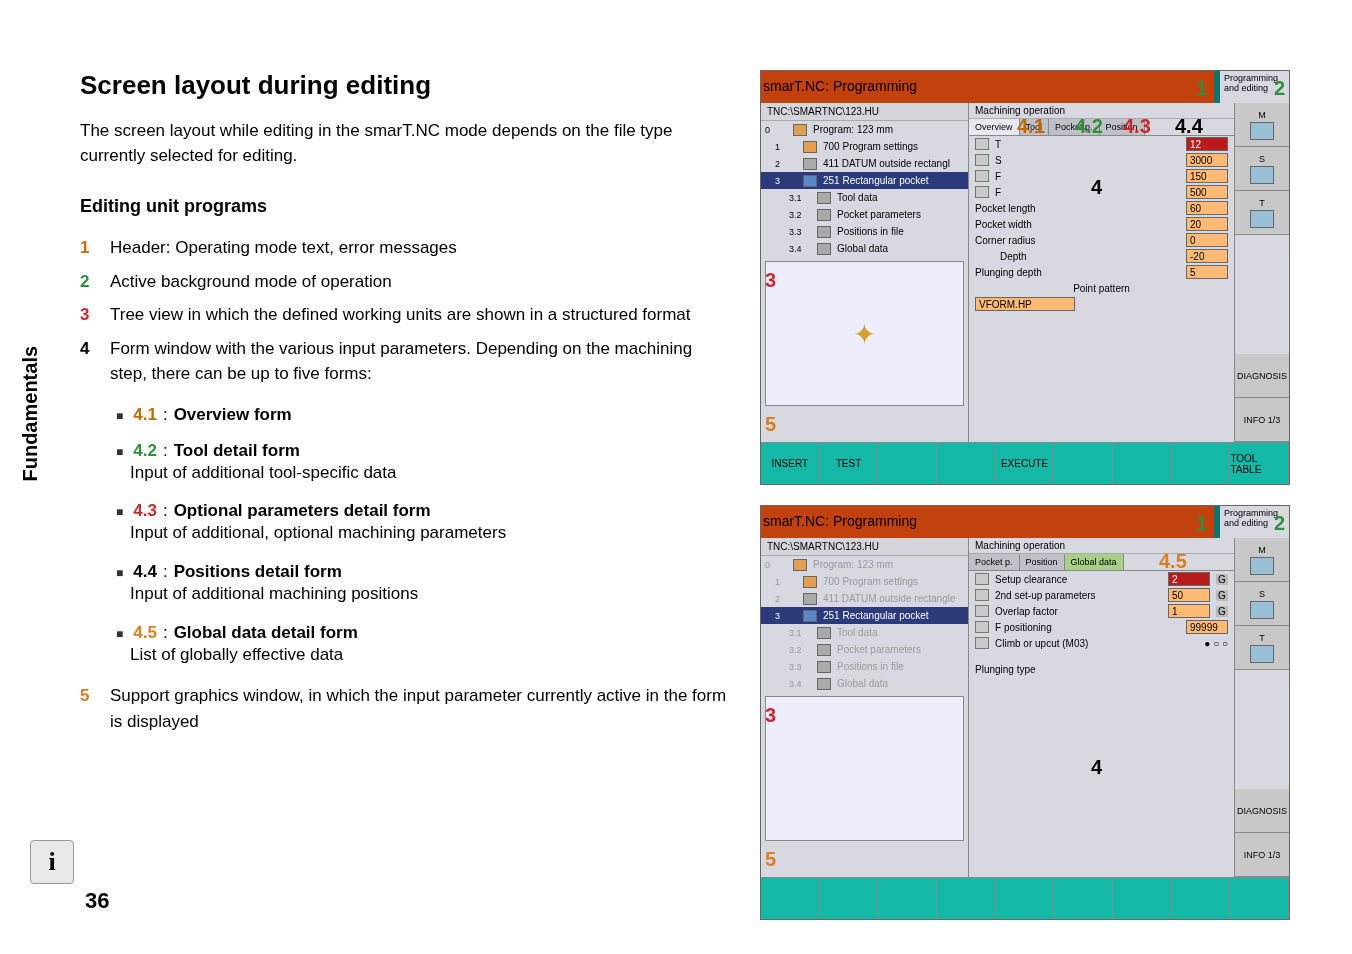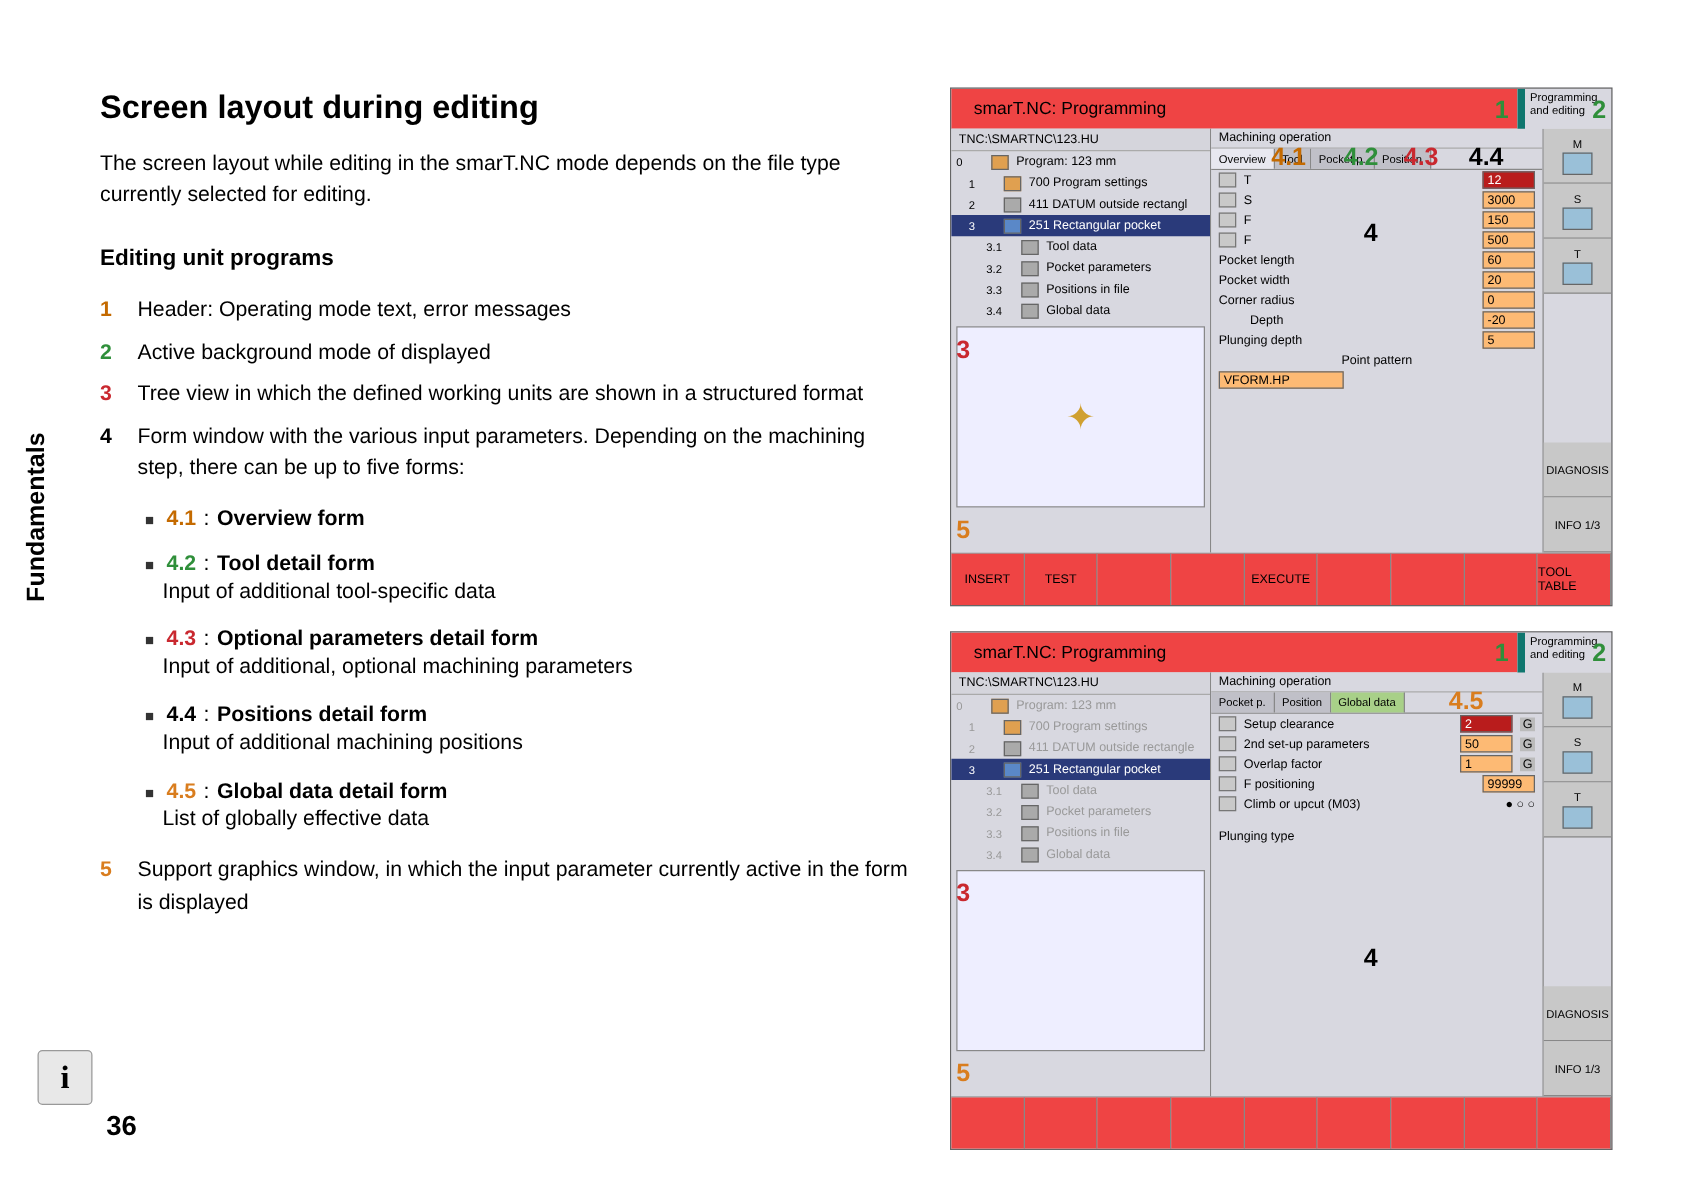--- a/index.html
+++ b/index.html
@@ -23,30 +23,30 @@
 .sub-item{margin-bottom:16px;}
 .sub-head{display:flex;align-items:baseline;gap:6px;font-size:17px;}
 .marker{font-size:12px;color:#333;margin-right:4px;}
 .sub-num{font-weight:bold;}
 .sub-title{font-weight:bold;}
 .sub-desc{font-size:17px;line-height:1.45;margin-left:14px;}
 .info-icon{position:absolute;left:30px;bottom:70px;width:44px;height:44px;background:#e8e8e8;border:1px solid #999;border-radius:4px;display:flex;align-items:center;justify-content:center;font-family:Georgia,serif;font-size:26px;font-weight:bold;}
 .page-num{position:absolute;left:85px;bottom:40px;font-size:22px;font-weight:bold;}
 .screenshot{border:1px solid #666;background:#d8d8e0;font-size:10px;color:#000;position:relative;height:415px;overflow:hidden;}
 .ss-title-bar{display:flex;height:32px;}
-.ss-title{flex:1;background:#ef4444;padding:7px 18px;font-size:14px;}
+.ss-title{flex:1;background:#c2410c;padding:7px 2px;font-size:14px;}
 .ss-mode-box{width:75px;background:#d8d8e0;border-left:6px solid #0f766e;font-size:9px;padding:3px 4px;line-height:1.1;position:relative;}
 .green-label{position:absolute;font-weight:bold;color:#2f8f3a;font-size:20px;}
 .overlay-label{position:absolute;font-weight:bold;font-size:20px;}
 .ss-body{display:flex;height:calc(100% - 74px);}
 .ss-tree{width:208px;background:#d8d8e0;border-right:1px solid #888;}
 .ss-form{flex:1;background:#d8d8e0;}
 .ss-right{width:55px;background:#d8d8e0;border-left:1px solid #888;display:flex;flex-direction:column;}
 .ss-bottom{height:42px;display:flex;border-top:1px solid #888;}
-.ss-btn{flex:1;border-right:1px solid #888;background:#ef4444;display:flex;align-items:center;justify-content:center;font-size:10px;}
+.ss-btn{flex:1;border-right:1px solid #888;background:#14b8a6;display:flex;align-items:center;justify-content:center;font-size:10px;}
 .tree-path{background:#d5d5dc;padding:3px 6px;font-size:10px;border-bottom:1px solid #aaa;}
 .tree-row{display:flex;align-items:center;gap:6px;padding:2px 6px;font-size:10px;height:17px;}
 .tree-row.selected{background:#2a3a7a;color:#fff;}
 .tr-ico{width:14px;height:12px;background:#aaa;border:1px solid #666;flex-shrink:0;}
 .tr-ico.blue{background:#5a88c8;}
 .tr-ico.orange{background:#e0a050;}
 .ss-graph{height:145px;margin:4px;border:1px solid #888;background:#eef;position:relative;}
 .graph-star{position:absolute;left:50%;top:50%;transform:translate(-50%,-50%);font-size:28px;color:#d0a030;}
 .form-header{padding:2px 6px;font-size:10px;background:#d8d8e0;border-bottom:1px solid #aaa;}
 .form-tabs{display:flex;border-bottom:1px solid #888;}
@@ -73,21 +73,21 @@
     <h1>Screen layout during editing</h1>
     <p class="intro">The screen layout while editing in the smarT.NC mode depends on the file type currently selected for editing.</p>
     <h2>Editing unit programs</h2>
     <ul class="num-list" id="main-list">
         <li>
           <span class="num n1">1</span>
           <span>Header: Operating mode text, error messages</span>
         </li>
         <li>
           <span class="num n2">2</span>
-          <span>Active background mode of displayed</span>
+          <span>Active background mode of operation</span>
         </li>
         <li>
           <span class="num n3">3</span>
           <span>Tree view in which the defined working units are shown in a structured format</span>
         </li>
         <li>
           <span class="num n4">4</span>
           <span>Form window with the various input parameters. Depending on the machining step, there can be up to five forms:</span>
         </li>
       </ul>

